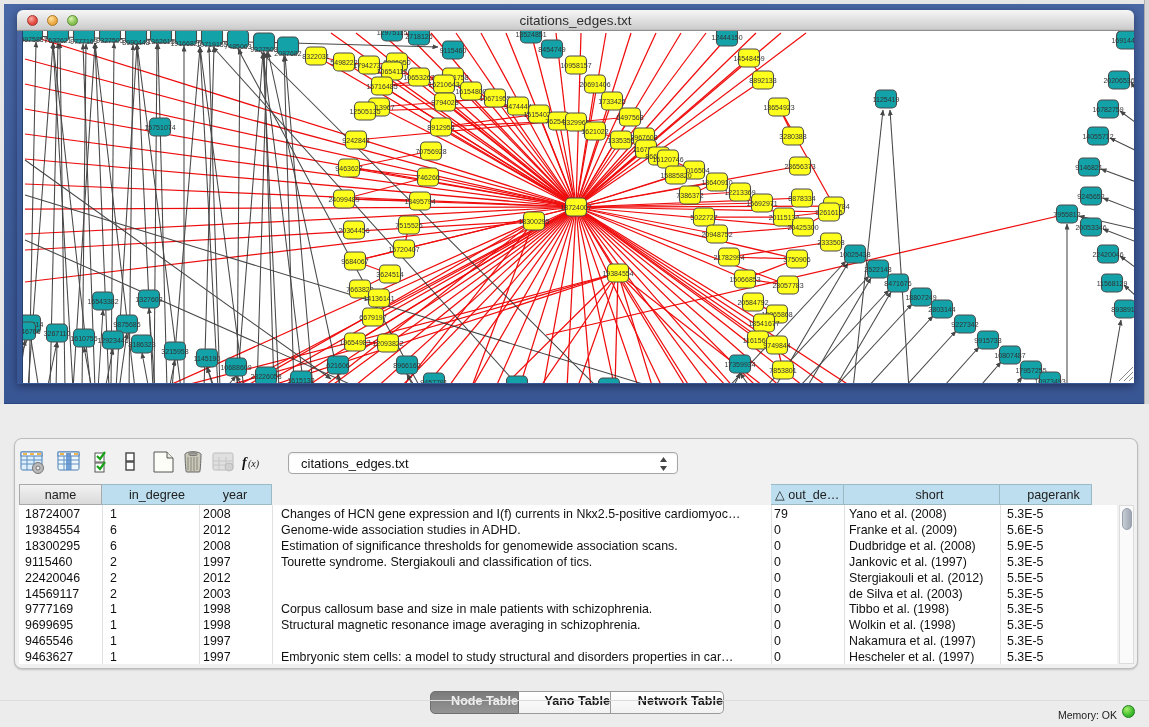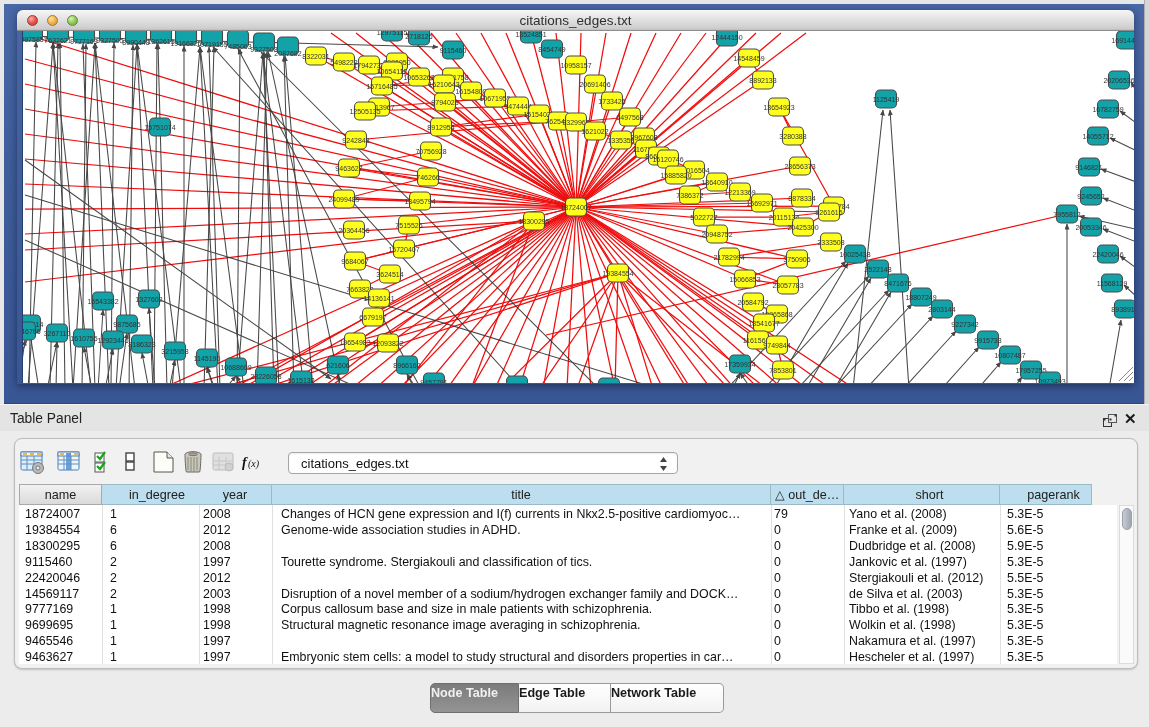--- a/index.html
+++ b/index.html
@@ -17,21 +17,21 @@
 #tp{left:0;top:404px;width:1149px;height:323px;background:#ececec}
 #tphead{left:0;top:0;width:1149px;height:27px;background:#e4e4e4;border-top:1px solid #f2f2f2}
 #tptitle{left:10px;top:6px;font-size:13.8px;color:#222}
 #panel{left:14px;top:34px;width:1124px;height:231px;background:#f1f1f1;border:1px solid #bcbcbc;border-radius:8px;box-shadow:0 1px 2px rgba(0,0,0,.18)}
 .th{top:80px;height:21px;font-size:12.6px;color:#202020;text-align:center;line-height:21px;background:#bcdeee;border:1px solid #9cb9c6;border-left:none}
 .thg{background:linear-gradient(180deg,#f2f2f2,#dadada);border:1px solid #a9a9a9}
 .tr{position:absolute;left:0;width:1117px;height:15.9px;font-size:12.4px;color:#101010;white-space:nowrap}
 .tr span{position:absolute;top:1px}
 .colline{top:101px;width:1px;height:159px;background:#e0e0e0}
 #tabs{left:430px;top:271px;height:18px;font-size:12.6px;font-weight:bold;line-height:18px}
-.tab{position:absolute;top:8px;height:30px;text-align:left}
+.tab{position:absolute;top:16px;height:23px;text-align:right}
 #scroll{left:1119px;top:101px;width:15px;height:159px;background:#fafafa;border:1px solid #dcdcdc}
 #thumb{left:2px;top:2px;width:10px;height:22px;border-radius:5px;background:linear-gradient(90deg,#c8cdd4,#9ea6b2);border:1px solid #98a0ac}
 #status{left:0;top:296px;width:1149px;height:27px;border-top:1px solid #dcdcdc}
 </style></head>
 <body>
 <div class="abs" id="desktop"></div>
 <div class="abs" id="rightstrip"></div>
 <div class="abs" id="win">
   <div class="abs" id="titlebar">
     <div class="abs light" id="lr"></div>
@@ -873,31 +873,20 @@
         </g>
         <g stroke="#8a8a8a" stroke-width="1">
           <line x1="1096" y1="350" x2="1110" y2="336"></line>
           <line x1="1101" y1="350" x2="1110" y2="341"></line>
           <line x1="1106" y1="350" x2="1110" y2="346"></line>
         </g>
       </svg>
     </div>
 </div>
 <div class="abs" id="tp">
-  <div class="abs" id="tphead">
-    <div class="abs" id="tptitle">Table Panel</div>
-    <svg class="abs" style="left:1103px;top:9px" width="14" height="14" viewBox="0 0 14 14">
-        <rect x="0.5" y="4.5" width="8" height="8" fill="none" stroke="#333"></rect>
-        <rect x="5.5" y="0.5" width="8" height="8" fill="#e8e8e8" stroke="#555"></rect>
-        <rect x="0.5" y="4.5" width="2" height="2" fill="#334"></rect>
-        <rect x="6.5" y="4.5" width="2" height="2" fill="#334"></rect>
-        <rect x="11.5" y="0.5" width="2" height="2" fill="#334"></rect>
-      </svg>
-    <div class="abs" style="left:1124px;top:5px;font-size:15px;font-weight:bold;color:#1a1a1a">✕</div>
-  </div>
   <div class="abs" id="panel"></div>
   <svg class="abs" style="left:20px;top:46px" width="250" height="26" viewBox="0 0 250 26">
     <g>
         <rect x="1" y="2" width="21" height="18" rx="1.5" fill="#ddeefc" stroke="#4a7fb5"></rect>
         <rect x="1" y="2" width="21" height="4" fill="#f6f8fb" stroke="#4a7fb5"></rect>
         <rect x="3" y="3" width="4" height="2" fill="#f0b44c"></rect>
         <rect x="10" y="3" width="4" height="2" fill="#f0b44c"></rect>
         <rect x="17" y="3" width="4" height="2" fill="#f0b44c"></rect>
         <path d="M1 10h21M1 14h21M7 6v14M14 6v14" stroke="#5f8fc0" stroke-width="1"></path>
         <circle cx="18" cy="18" r="5.5" fill="#b9b9b9" stroke="#777"></circle>
@@ -945,21 +934,20 @@
   <div class="abs" style="left:288px;top:48px;width:390px;height:22px;background:#fff;border:1px solid #a6a6a6;border-radius:4px;box-shadow:inset 0 1px 2px rgba(0,0,0,.08)">
     <div class="abs" style="left:12px;top:3px;font-size:13px;color:#111">citations_edges.txt</div>
     <svg class="abs" style="left:370px;top:3px" width="9" height="16" viewBox="0 0 9 16">
         <path d="M4.5 1L8 6H1z" fill="#444"></path>
         <path d="M4.5 15L8 10H1z" fill="#444"></path>
       </svg>
   </div>
   <div class="abs th thg" style="left:19px;width:83px">name</div>
   <div class="abs th" style="left:102px;width:111px">in_degree</div>
   <div class="abs th" style="left:199px;width:73px">year</div>
-  <div class="abs th" style="left:272px;width:499px">title</div>
   <div class="abs th" style="left:771px;width:73px;text-align:left;padding-left:4px">△ out_de…</div>
   <div class="abs th" style="left:844px;width:156px;padding-left:16px">short</div>
   <div class="abs th" style="left:1000px;width:92px;padding-left:16px">pagerank</div>
   <div class="abs" style="left:19px;top:101px;width:1098px;height:159px;background:#fff"></div>
   <div class="abs colline" style="left:102px"></div>
   <div class="abs colline" style="left:199px"></div>
   <div class="abs colline" style="left:272px"></div>
   <div class="abs colline" style="left:771px"></div>
   <div class="abs colline" style="left:844px"></div>
   <div class="abs colline" style="left:1000px"></div>
@@ -978,20 +966,21 @@
       <span style="left:203px">2012</span>
       <span style="left:281px">Genome-wide association studies in ADHD.</span>
       <span style="left:774px">0</span>
       <span style="left:849px">Franke et al. (2009)</span>
       <span style="left:1007px">5.6E-5</span>
     </div>
 <div class="tr" style="top:133.8px">
       <span style="left:25px">18300295</span>
       <span style="left:110px">6</span>
       <span style="left:203px">2008</span>
+      <span style="left:281px">Estimation of significance thresholds for genomewide association scans.</span>
       <span style="left:774px">0</span>
       <span style="left:849px">Dudbridge et al. (2008)</span>
       <span style="left:1007px">5.9E-5</span>
     </div>
 <div class="tr" style="top:149.7px">
       <span style="left:25px">9115460</span>
       <span style="left:110px">2</span>
       <span style="left:203px">1997</span>
       <span style="left:281px">Tourette syndrome. Stergiakouli and classification of tics.</span>
       <span style="left:774px">0</span>
@@ -1003,21 +992,20 @@
       <span style="left:110px">2</span>
       <span style="left:203px">2012</span>
       <span style="left:774px">0</span>
       <span style="left:849px">Stergiakouli et al. (2012)</span>
       <span style="left:1007px">5.5E-5</span>
     </div>
 <div class="tr" style="top:181.5px">
       <span style="left:25px">14569117</span>
       <span style="left:110px">2</span>
       <span style="left:203px">2003</span>
-      <span style="left:281px">Disruption of a novel member of a sodium/hydrogen exchanger family and DOCK…</span>
       <span style="left:774px">0</span>
       <span style="left:849px">de Silva et al. (2003)</span>
       <span style="left:1007px">5.3E-5</span>
     </div>
 <div class="tr" style="top:197.4px">
       <span style="left:25px">9777169</span>
       <span style="left:110px">1</span>
       <span style="left:203px">1998</span>
       <span style="left:281px">Corpus callosum base and size in male patients with schizophrenia.</span>
       <span style="left:774px">0</span>
@@ -1048,15 +1036,19 @@
       <span style="left:281px">Embryonic stem cells: a model to study structural and disorders properties in car…</span>
       <span style="left:774px">0</span>
       <span style="left:849px">Hescheler et al. (1997)</span>
       <span style="left:1007px">5.3E-5</span>
     </div>
   <div class="abs" id="scroll">
       <div class="abs" id="thumb"></div>
     </div>
   <div class="abs" id="tabs">
     <div class="tab" style="left:0;width:89px;background:linear-gradient(180deg,#7b7b7b,#949494);color:#f0f0f0;border:1px solid #6f6f6f;border-radius:5px 0 0 5px">Node Table</div>
-    <div class="tab" style="left:89px;width:92px;background:linear-gradient(180deg,#ffffff,#f2f2f2);color:#1a1a1a;border:1px solid #9a9a9a;border-left:none">Edge Table</div>
+    <div class="tab" style="left:89px;width:92px;background:linear-gradient(180deg,#ffffff,#f2f2f2);color:#1a1a1a;border:1px solid #9a9a9a;border-left:none">Yano Table</div>
     <div class="tab" style="left:181px;width:113px;background:linear-gradient(180deg,#ffffff,#f2f2f2);color:#1a1a1a;border:1px solid #9a9a9a;border-left:none;border-radius:0 5px 5px 0">Network Table</div>
+  </div>
+  <div class="abs" id="status">
+    <div class="abs" style="left:1058px;top:8px;font-size:10.5px;color:#222">Memory: OK</div>
+    <div class="abs" style="left:1122px;top:4px;width:13px;height:13px;border-radius:50%;background:radial-gradient(circle at 35% 30%,#a8ef6a,#3dbb2e 60%,#2da325);border:1px solid #1c7d1c"></div>
   </div>
 </div>
 </body></html>

